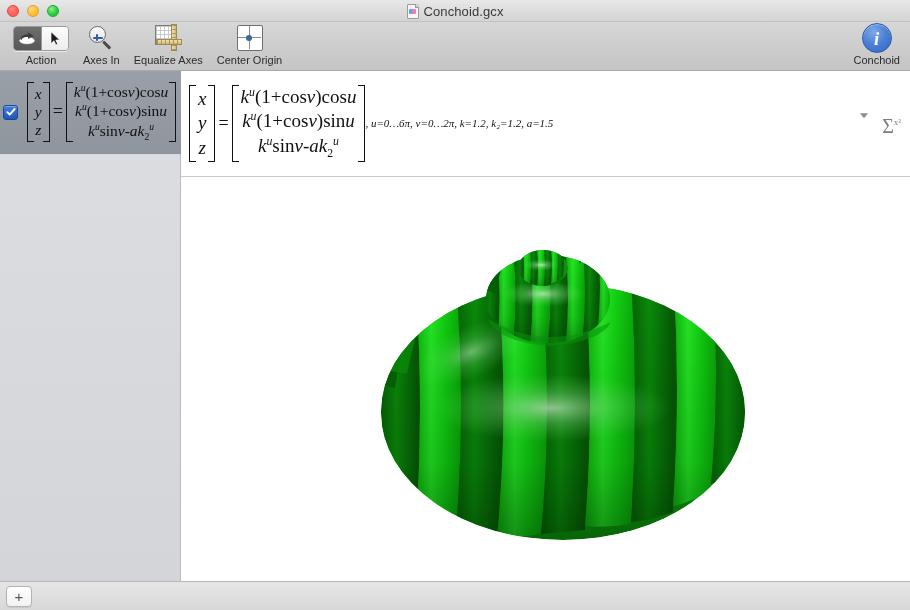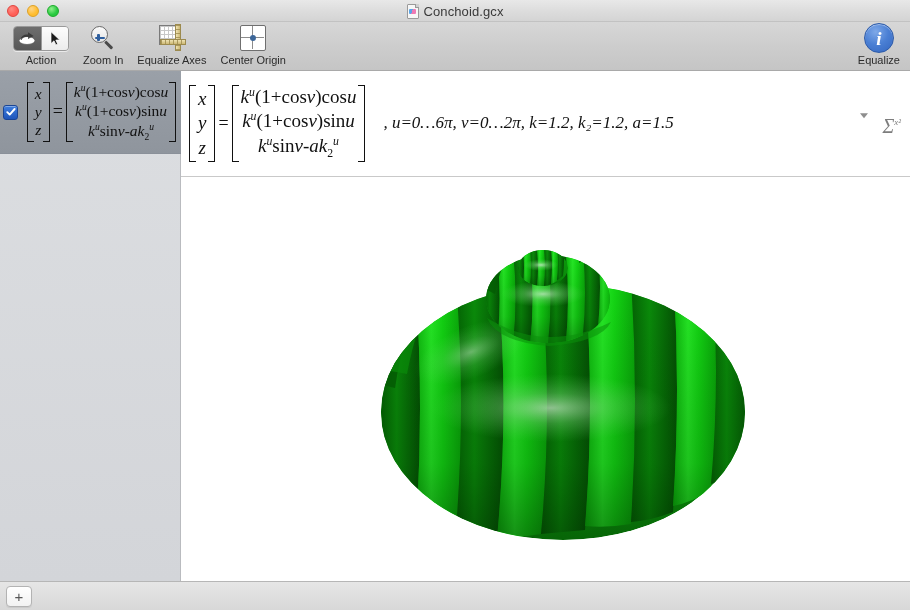--- a/index.html
+++ b/index.html
@@ -156,21 +156,21 @@
   .formula-bar {
     position:absolute; left:181px; top:71px; width:729px; height:106px;
     background:#ffffff; border-bottom:1px solid #c9c9c9;
     display:flex; align-items:center;
   }
   .formula-content {
     display:flex; align-items:center; padding-left:8px; flex:1; overflow:hidden;
   }
   .sigma-btn {
     position:absolute; right:9px; top:50%; transform:translateY(-50%);
-    display:flex; align-items:flex-start; gap:14px; cursor:default;font-style:italic;
+    display:flex; align-items:flex-start; gap:14px; cursor:default;
   }
   .sigma-tri {
     width:0; height:0; border-left:4px solid transparent; border-right:4px solid transparent;
     border-top:5px solid #8e8e8e;
   }
   .sigma-glyph {
     font-family:"Liberation Serif", serif; font-size:20px; color:#7d7d7d; line-height:18px;
   }
   .sigma-sup { font-size:9px; vertical-align:super; }
 
@@ -186,21 +186,21 @@
   }
   .brk-l { border-left:1.6px solid #111; }
   .brk-r { border-right:1.6px solid #111; }
   .eqsign { margin:0 3px; font-size:18px; }
   sup.sm { font-size:.62em; vertical-align:super; font-style:italic; }
   sub.sm { font-size:.62em; vertical-align:sub; font-style:normal; }
 
   
   .f-main { font-size:19px; }
   .f-main .vec .cell { padding:1px 2px; }
-  .f-params { font-size:17px; margin-left:18px; white-space:nowrap; }
+  .f-params { font-size:11px; margin-left:0; white-space:nowrap; }
 
   
   .f-side { font-size:15.5px; }
   .f-side .vec .cell { padding:0 1px; }
 
   
   .plot {
     position:absolute; left:181px; top:177px; width:729px; height:404px;
     background:#ffffff; overflow:hidden;
   }
@@ -269,21 +269,21 @@
         <div class="tb-glyph">
           <div class="mag">
             <span class="handle"></span>
             <span class="lens"></span>
             <span class="sign">
               <span class="bar bar-h"></span>
                 <span class="bar bar-v"></span>
             </span>
           </div>
         </div>
-        <span class="tb-label">Zoom In</span>
+        <span class="tb-label">Axes In</span>
       </div>
 
 
       <div class="tb-item">
         <div class="tb-glyph">
           <div class="eqax">
             <span class="grid"></span>
               <span class="rv"></span>
               <span class="rh"></span>
           </div>
@@ -303,21 +303,21 @@
       </div>
     </div>
 
     <div class="tb-right">
       <div class="tb-item" style="padding:0;">
         <div class="tb-glyph">
           <div class="insp-circle">
             <span class="insp-i">i</span>
           </div>
         </div>
-        <span class="tb-label">Equalize</span>
+        <span class="tb-label">Conchoid</span>
       </div>
     </div>
   </div>
 
   <div class="sidebar">
     <div class="side-row">
       <div class="chk">
         <svg width="10" height="10" viewBox="0 0 10 10">
           <path d="M1.3 5.2 L3.7 7.6 L8.6 2.0" fill="none" stroke="#ffffff" stroke-width="1.9" stroke-linecap="round" stroke-linejoin="round"></path>
         </svg>

